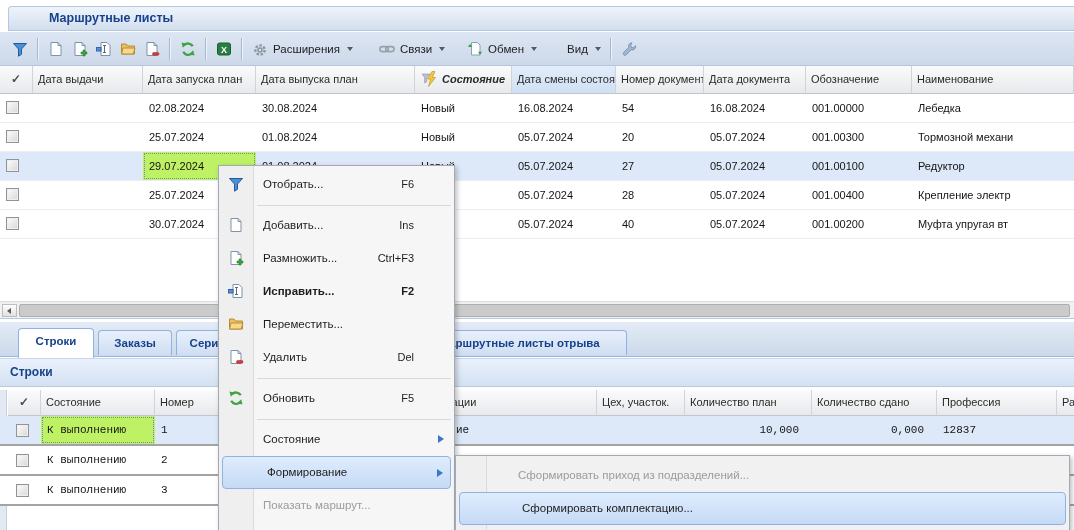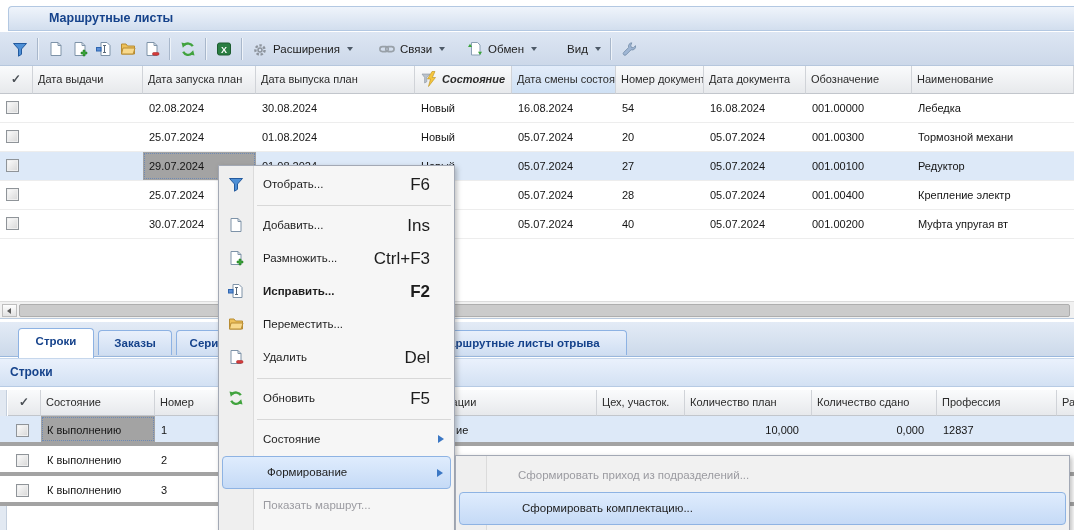--- a/index.html
+++ b/index.html
@@ -25,21 +25,21 @@
   .gcell{position:absolute;top:0;bottom:0;overflow:hidden;white-space:nowrap;
     font-size:11px;color:#141414;padding:0 6px;box-sizing:border-box;}
   .ghead{position:absolute;left:0;width:1074px;}
   .hcell{position:absolute;top:0;bottom:0;overflow:hidden;white-space:nowrap;font-size:11px;color:#2a2a2a;
     background:linear-gradient(#fafbfc,#e7e9ec);border-right:1px solid #d0d3d8;border-bottom:1px solid #c2c6cc;
     padding:0 5px;box-sizing:border-box;}
   .hcell.sorted{background:linear-gradient(#e3edfa,#cfe0f4);}
   .grow{position:relative;height:29px;background:#fff;border-bottom:1px solid #ededed;box-sizing:border-box;}
   .grow .gcell{line-height:28px;}
   .grow.sel{background:#dde9f8;}
-  .gcell.focus{background:#a3a3a3;outline:1px dotted #6d89b4;outline-offset:-2px;}
+  .gcell.focus{background:#bef264;outline:1px dotted #6d89b4;outline-offset:-2px;}
   .cb{position:absolute;left:6px;top:7px;width:13px;height:13px;background:linear-gradient(135deg,#fdfdfd,#d7d7d7);
     border:1px solid #8f9499;box-shadow:inset 0 0 0 1px #efefef;box-sizing:border-box;}
   .chk{font-size:12px;font-weight:bold;color:#4a4f55;}
   .num{text-align:right;padding-right:13px;}
   
   .tg-head{top:66px;height:28px;}
   .tg-head .hcell{line-height:27px;}
   .tg-body{position:absolute;left:0;top:94px;width:1074px;}
   .c0{left:0;width:33px}.c1{left:33px;width:110px}.c2{left:143px;width:113px}.c3{left:256px;width:159px}
   .c4{left:415px;width:97px}.c5{left:512px;width:104px}.c6{left:616px;width:88px}.c7{left:704px;width:102px}
@@ -65,40 +65,40 @@
   .tab.active{top:328px;height:30px;background:#fff;z-index:3;}
   
   .sechead{position:absolute;left:0;top:358px;width:1074px;height:29px;
     background:linear-gradient(#eaf1fc,#d3e1f3);border-top:1px solid #c6d7ec;border-bottom:1px solid #b7cbe4;
     box-sizing:border-box;}
   .sechead span{position:absolute;left:10px;top:6px;font-size:12px;font-weight:bold;color:#15428b;}
   
   .bg-head{top:390px;height:26px;}
   .bg-head .hcell{line-height:25px;}
   .bg-body{position:absolute;left:0;top:416px;width:1074px;}
-  .brow{position:relative;height:30px;background:#fff;border-bottom:4px solid #a3a3a3;box-sizing:border-box;}
+  .brow{position:relative;height:30px;background:#fff;border-bottom:2px solid #a3a3a3;box-sizing:border-box;font-family:Liberation Mono, monospace;}
   .brow .gcell{line-height:29px;}
   .brow.sel{background:#dde9f8;}
   .d0{left:8px;width:33px}.d1{left:41px;width:114px}.d2{left:155px;width:189px}.d3{left:344px;width:253px}
   .d4{left:597px;width:88px}.d5{left:685px;width:127px}.d6{left:812px;width:125px}.d7{left:937px;width:120px}
   .d8{left:1057px;width:60px}
   .frag{padding-left:112px;}
   .lstrip{position:absolute;left:0;top:390px;width:7px;height:140px;background:#e2e9f2;
     border-right:1px solid #c4cfdd;box-sizing:border-box;}
   .lstrip .tri{position:absolute;left:1px;top:34px;width:0;height:0;
     border-top:4px solid transparent;border-bottom:4px solid transparent;border-right:5px solid #5f6b79;}
   
   .cmenu{position:absolute;left:218px;top:165px;width:237px;height:372px;background:#f6f6f6;
     border:1px solid #a3a9b5;box-shadow:2px 2px 5px rgba(70,70,70,.35);box-sizing:border-box;
     padding-top:2px;z-index:50;}
   .mgutter{position:absolute;left:0;top:0;bottom:0;width:34px;background:#efefef;border-right:1px solid #dbdbdb;}
   .mi{position:relative;height:33px;line-height:33px;font-size:11.5px;color:#1d1d1d;padding-left:44px;
     box-sizing:border-box;white-space:nowrap;}
   .mi .mic{position:absolute;left:9px;top:8px;}
-  .mi .msc{position:absolute;right:24px;top:0;font-size:17px;color:#1d1d1d;}
+  .mi .msc{position:absolute;right:40px;top:0;font-size:11px;color:#1d1d1d;}
   .mi .arr{position:absolute;right:10px;top:12px;width:0;height:0;
     border-top:4.5px solid transparent;border-bottom:4.5px solid transparent;border-left:6px solid #3b77c4;}
   .mi.bold,.mi.bold .msc{font-weight:bold;}
   .mi.dis,.mi.dis .msc{color:#9b9ba1;}
   .mi.hl{background:linear-gradient(#dfecfd,#c5daf6);border:1px solid #8eb3e3;border-radius:4px;
     margin:0 3px;line-height:31px;}
   .mi.hl .arr{right:7px;}
   .msep{height:0;border-top:1px solid #d8d8d8;margin:4px 3px 3px 38px;}
   .smenu{position:absolute;left:455px;top:455px;width:615px;height:78px;background:#f1f1f1;
     border:1px solid #a3a9b5;box-shadow:2px 2px 5px rgba(70,70,70,.35);box-sizing:border-box;

